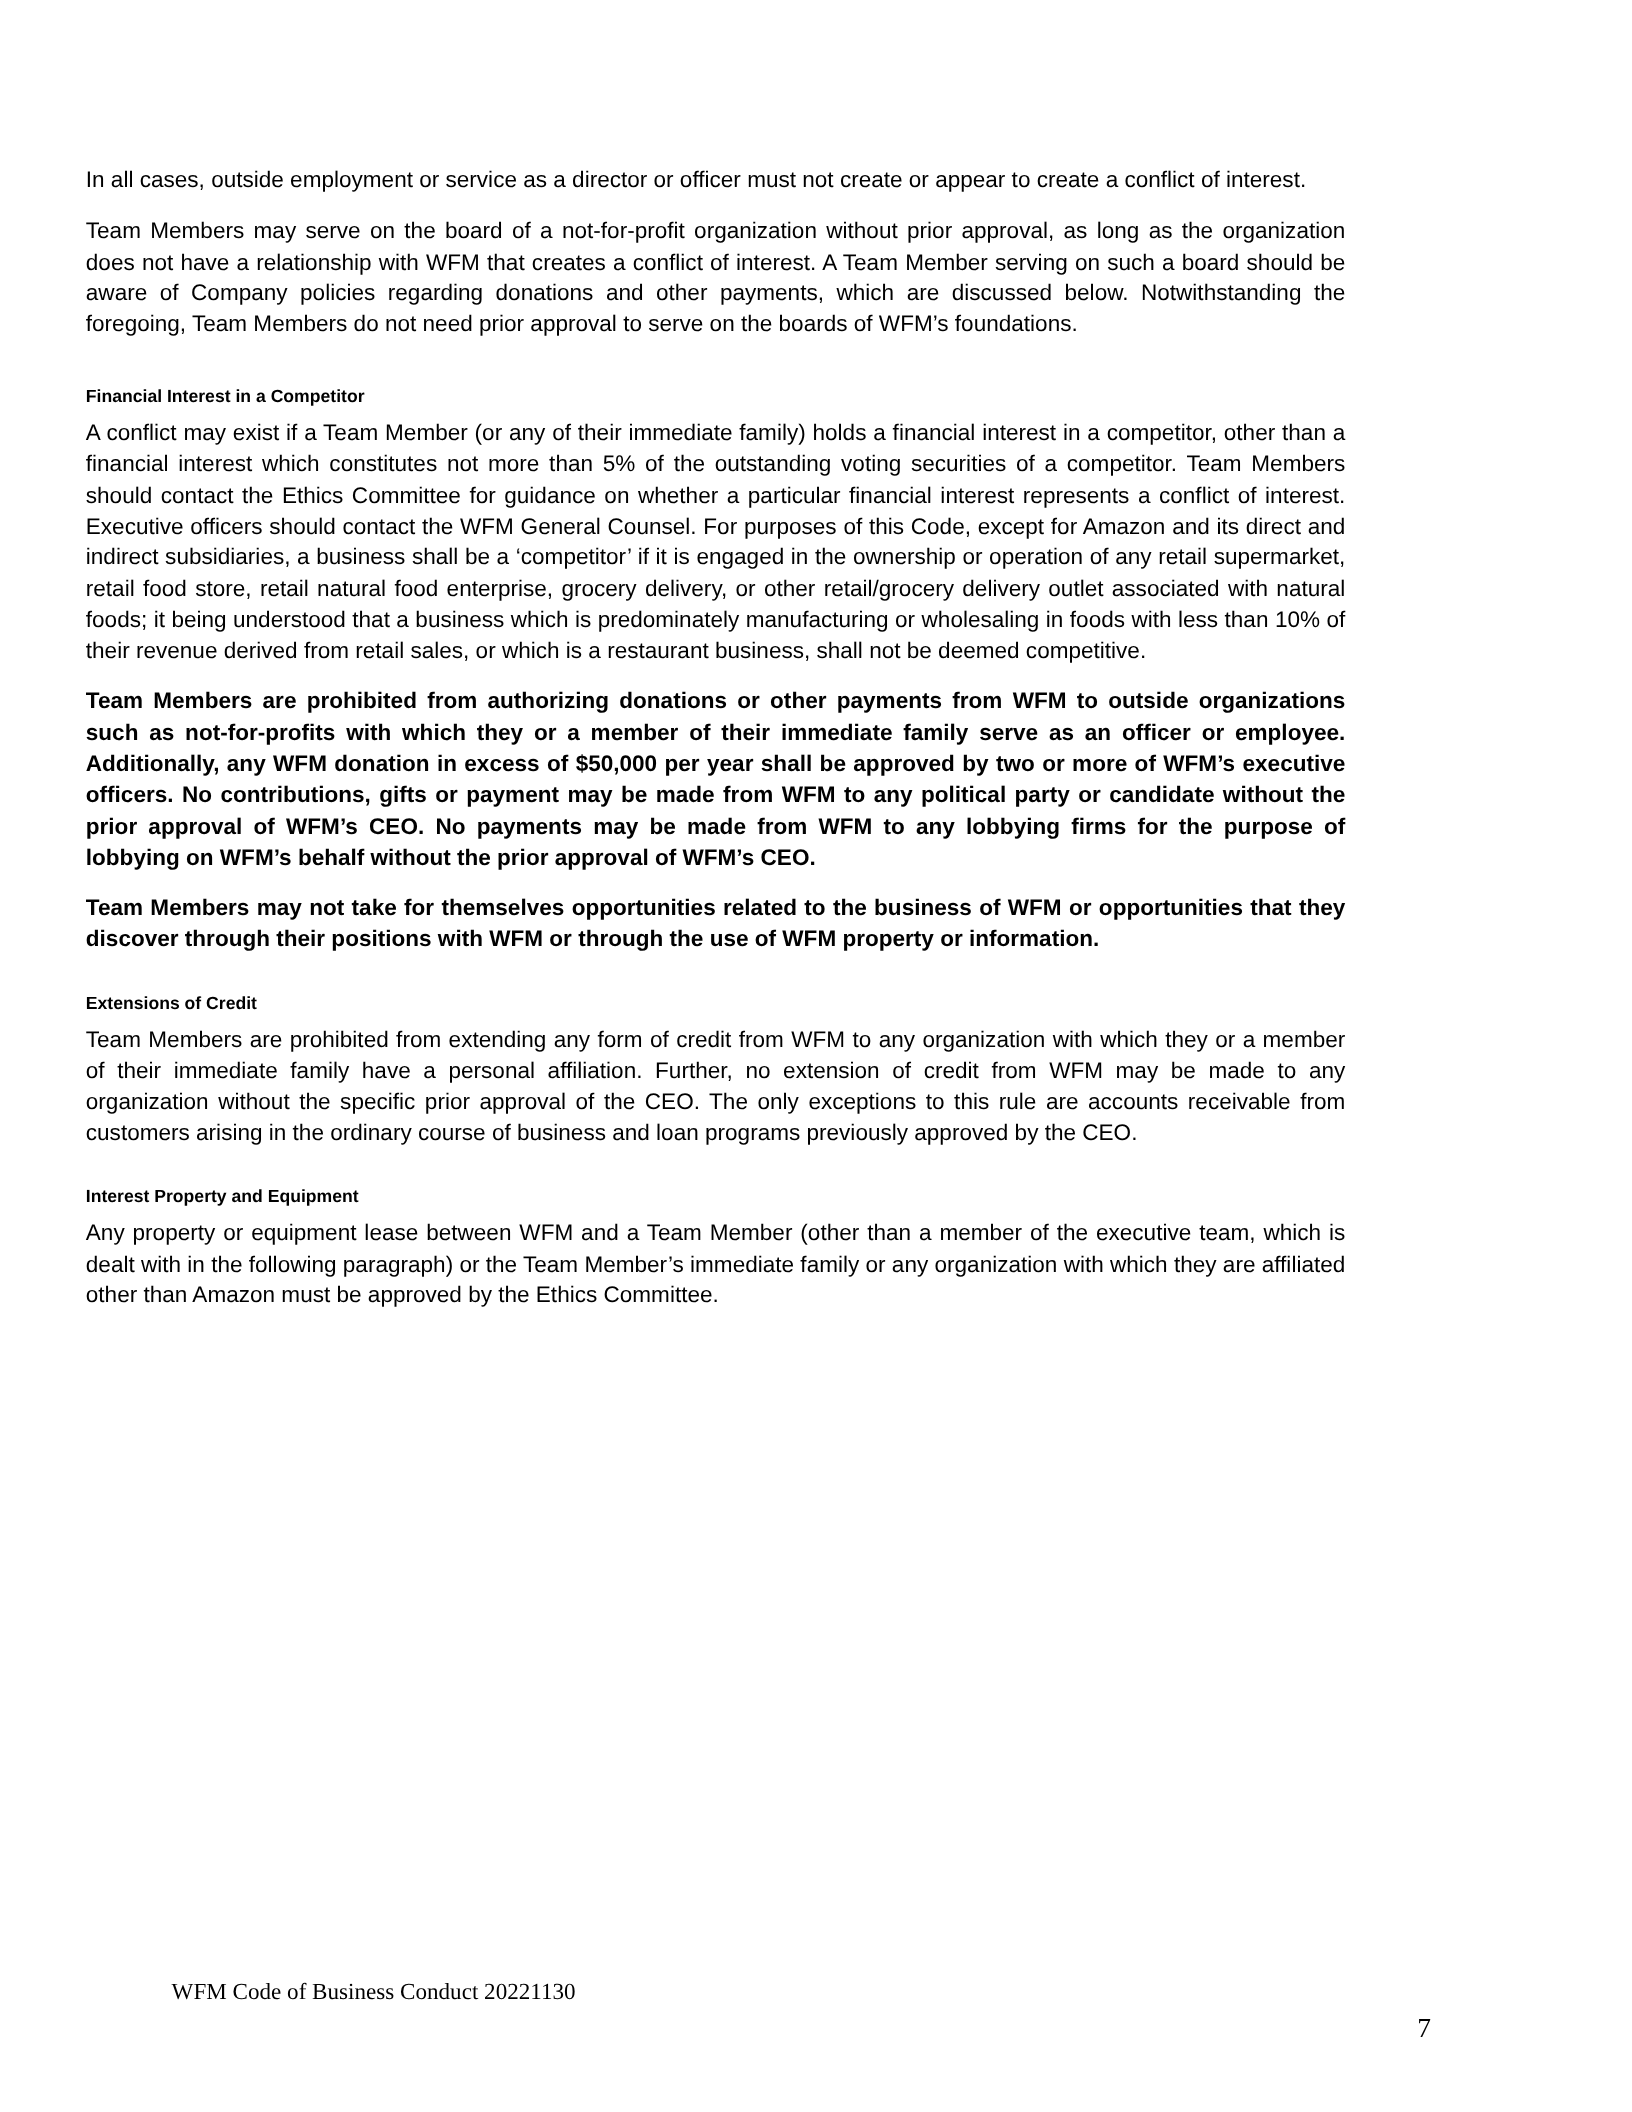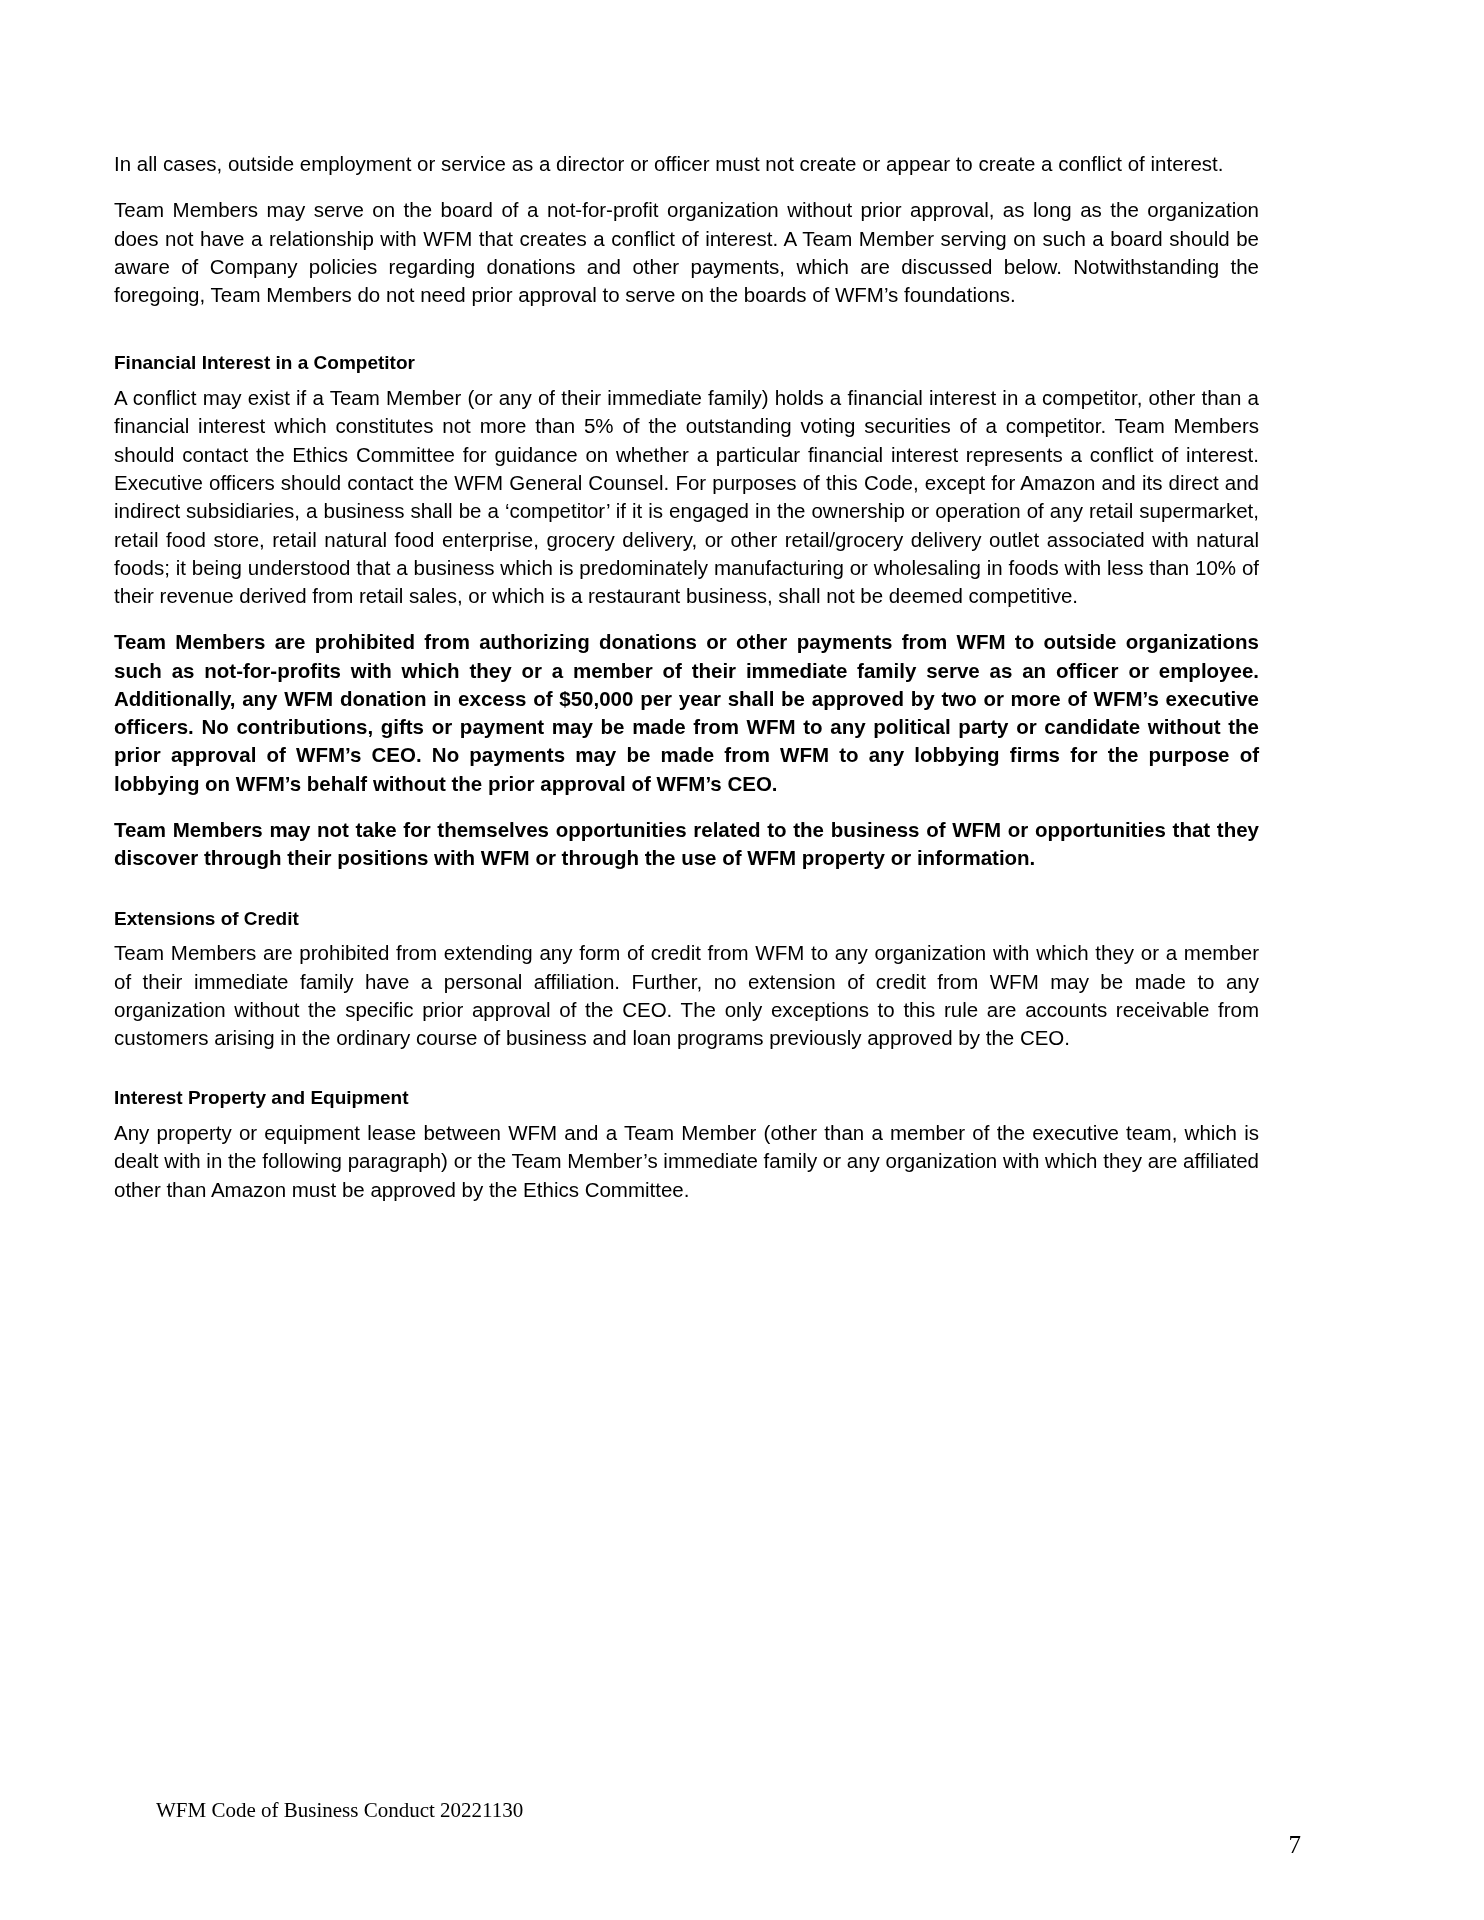--- a/index.html
+++ b/index.html
@@ -11,40 +11,40 @@
     width: 1484px;
     min-height: 1920px;
     font-family: "Liberation Sans", sans-serif;
     color: #000000;
   }
   .page {
     position: relative;
     width: 1484px;
     min-height: 1920px;
     box-sizing: border-box;
-    padding: 150px 170px 0 114px;
+    padding: 150px 170px 0 78px;
     background: #ffffff;
   }
   .content {
     width: 1145px;
   }
   p.body-text {
     margin: 0 0 18px 0;
     font-size: 20.5px;
     line-height: 1.38;
     text-align: justify;
     text-justify: inter-word;
     color: #000000;
   }
   p.body-text.gap-after {
     margin-bottom: 30px;
   }
   h2.section-heading {
     margin: 34px 0 8px 0;
-    font-size: 19px;
+    font-size: 16px;
     font-weight: bold;
     line-height: 1.3;
     color: #000000;
   }
   h2.section-heading.first {
     margin-top: 42px;
   }
   .no-justify {
     text-align: left;
     font-weight: bold;

